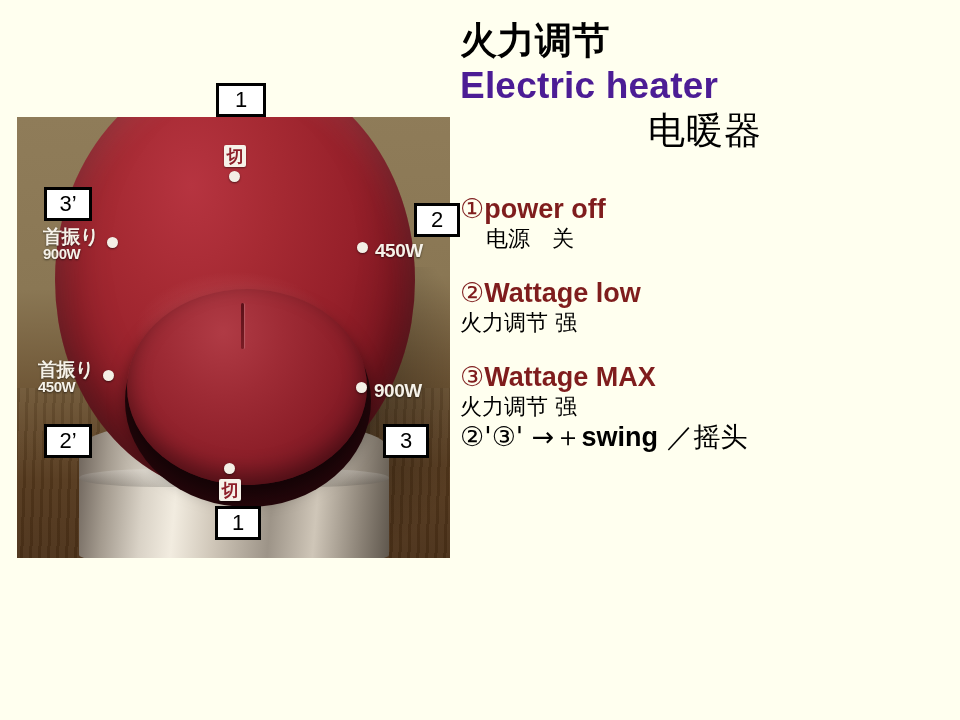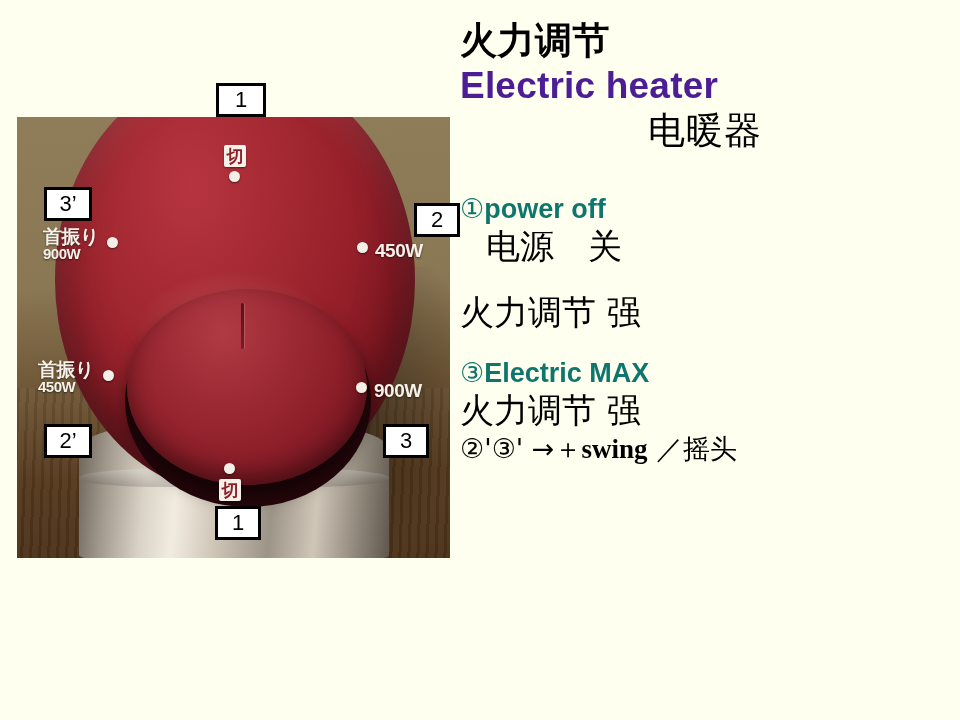--- a/index.html
+++ b/index.html
@@ -211,44 +211,44 @@
     text-align: center;
   }
   .spacer-lg { height: 40px; }
   .spacer-md { height: 24px; }
 
   .t-item {
     font-family: "Liberation Sans", sans-serif;
     font-weight: bold;
     font-size: 27px;
     line-height: 1.18;
-    color: #0f766e;
+    color: #7f1d1d;
     white-space: nowrap;
   }
   .t-item .circled {
     font-family: "DejaVu Sans", sans-serif;
     font-weight: normal;
   }
   .t-cn {
     font-family: "DejaVu Sans", sans-serif;
-    font-size: 34px;
+    font-size: 22px;
     line-height: 1.22;
     color: #000;
     white-space: nowrap;
   }
   .indent { padding-left: 26px; }
   .t-swing {
     font-family: "DejaVu Sans", sans-serif;
     font-size: 27px;
     line-height: 1.25;
     color: #000;
     white-space: nowrap;
   }
   .t-swing .en {
-    font-family: Liberation Serif, serif;
+    font-family: Liberation Sans, sans-serif;
     font-weight: bold;
   }
 </style>
 </head>
 <body style="background: rgb(255, 255, 239);">
 
 <div class="photo">
   <div class="desk"></div>
   <div class="desk-grain"></div>
   <div class="desk-shadow"></div>
@@ -309,26 +309,29 @@
 
   <div class="spacer-lg"></div>
 
   <div class="t-item">
     <span class="circled">①</span><span>power off</span>
   </div>
   <div class="t-cn indent">电源　关</div>
 
   <div class="spacer-md"></div>
 
+  <div class="t-item">
+    <span class="circled">②</span><span>Wattage low</span>
+  </div>
   <div class="t-cn">火力调节 强</div>
 
   <div class="spacer-md"></div>
 
   <div class="t-item">
-    <span class="circled">③</span><span>Electric MAX</span>
+    <span class="circled">③</span><span>Wattage MAX</span>
   </div>
   <div class="t-cn">火力调节 强</div>
 
   <div class="t-swing">
     <span>②'③'</span>
     <span>→＋</span><span class="en">swing</span>
     <span>／</span><span>摇头</span>
   </div>
 </div>
 

